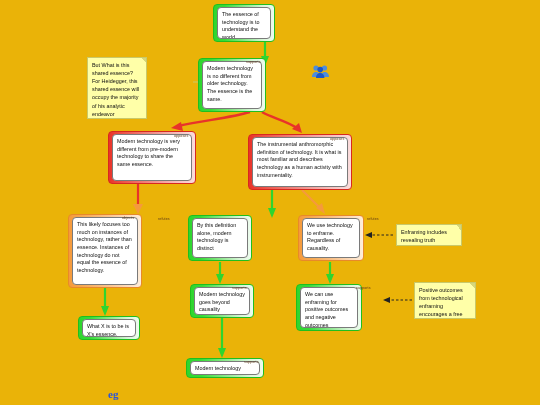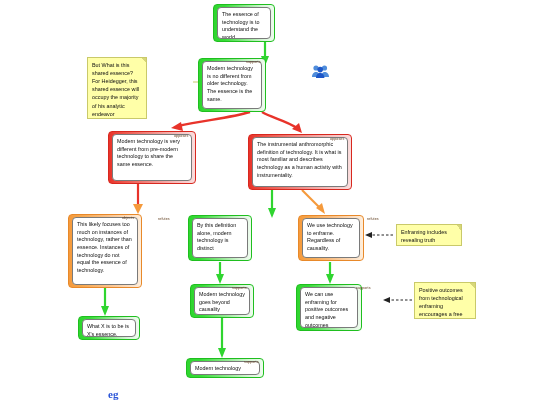--- a/index.html
+++ b/index.html
@@ -4,21 +4,21 @@
 <style>
   html, body {
     margin: 0;
     padding: 0;
     background: #000000;
   }
   #canvas {
     position: relative;
     width: 540px;
     height: 405px;
-    background: #ffffff;
+    background: #eab308;
     overflow: hidden;
     font-family: "Liberation Sans", sans-serif;
   }
   
   .node {
     position: absolute;
     box-sizing: border-box;
     border-radius: 4px;
     padding: 2px 3px;
   }

